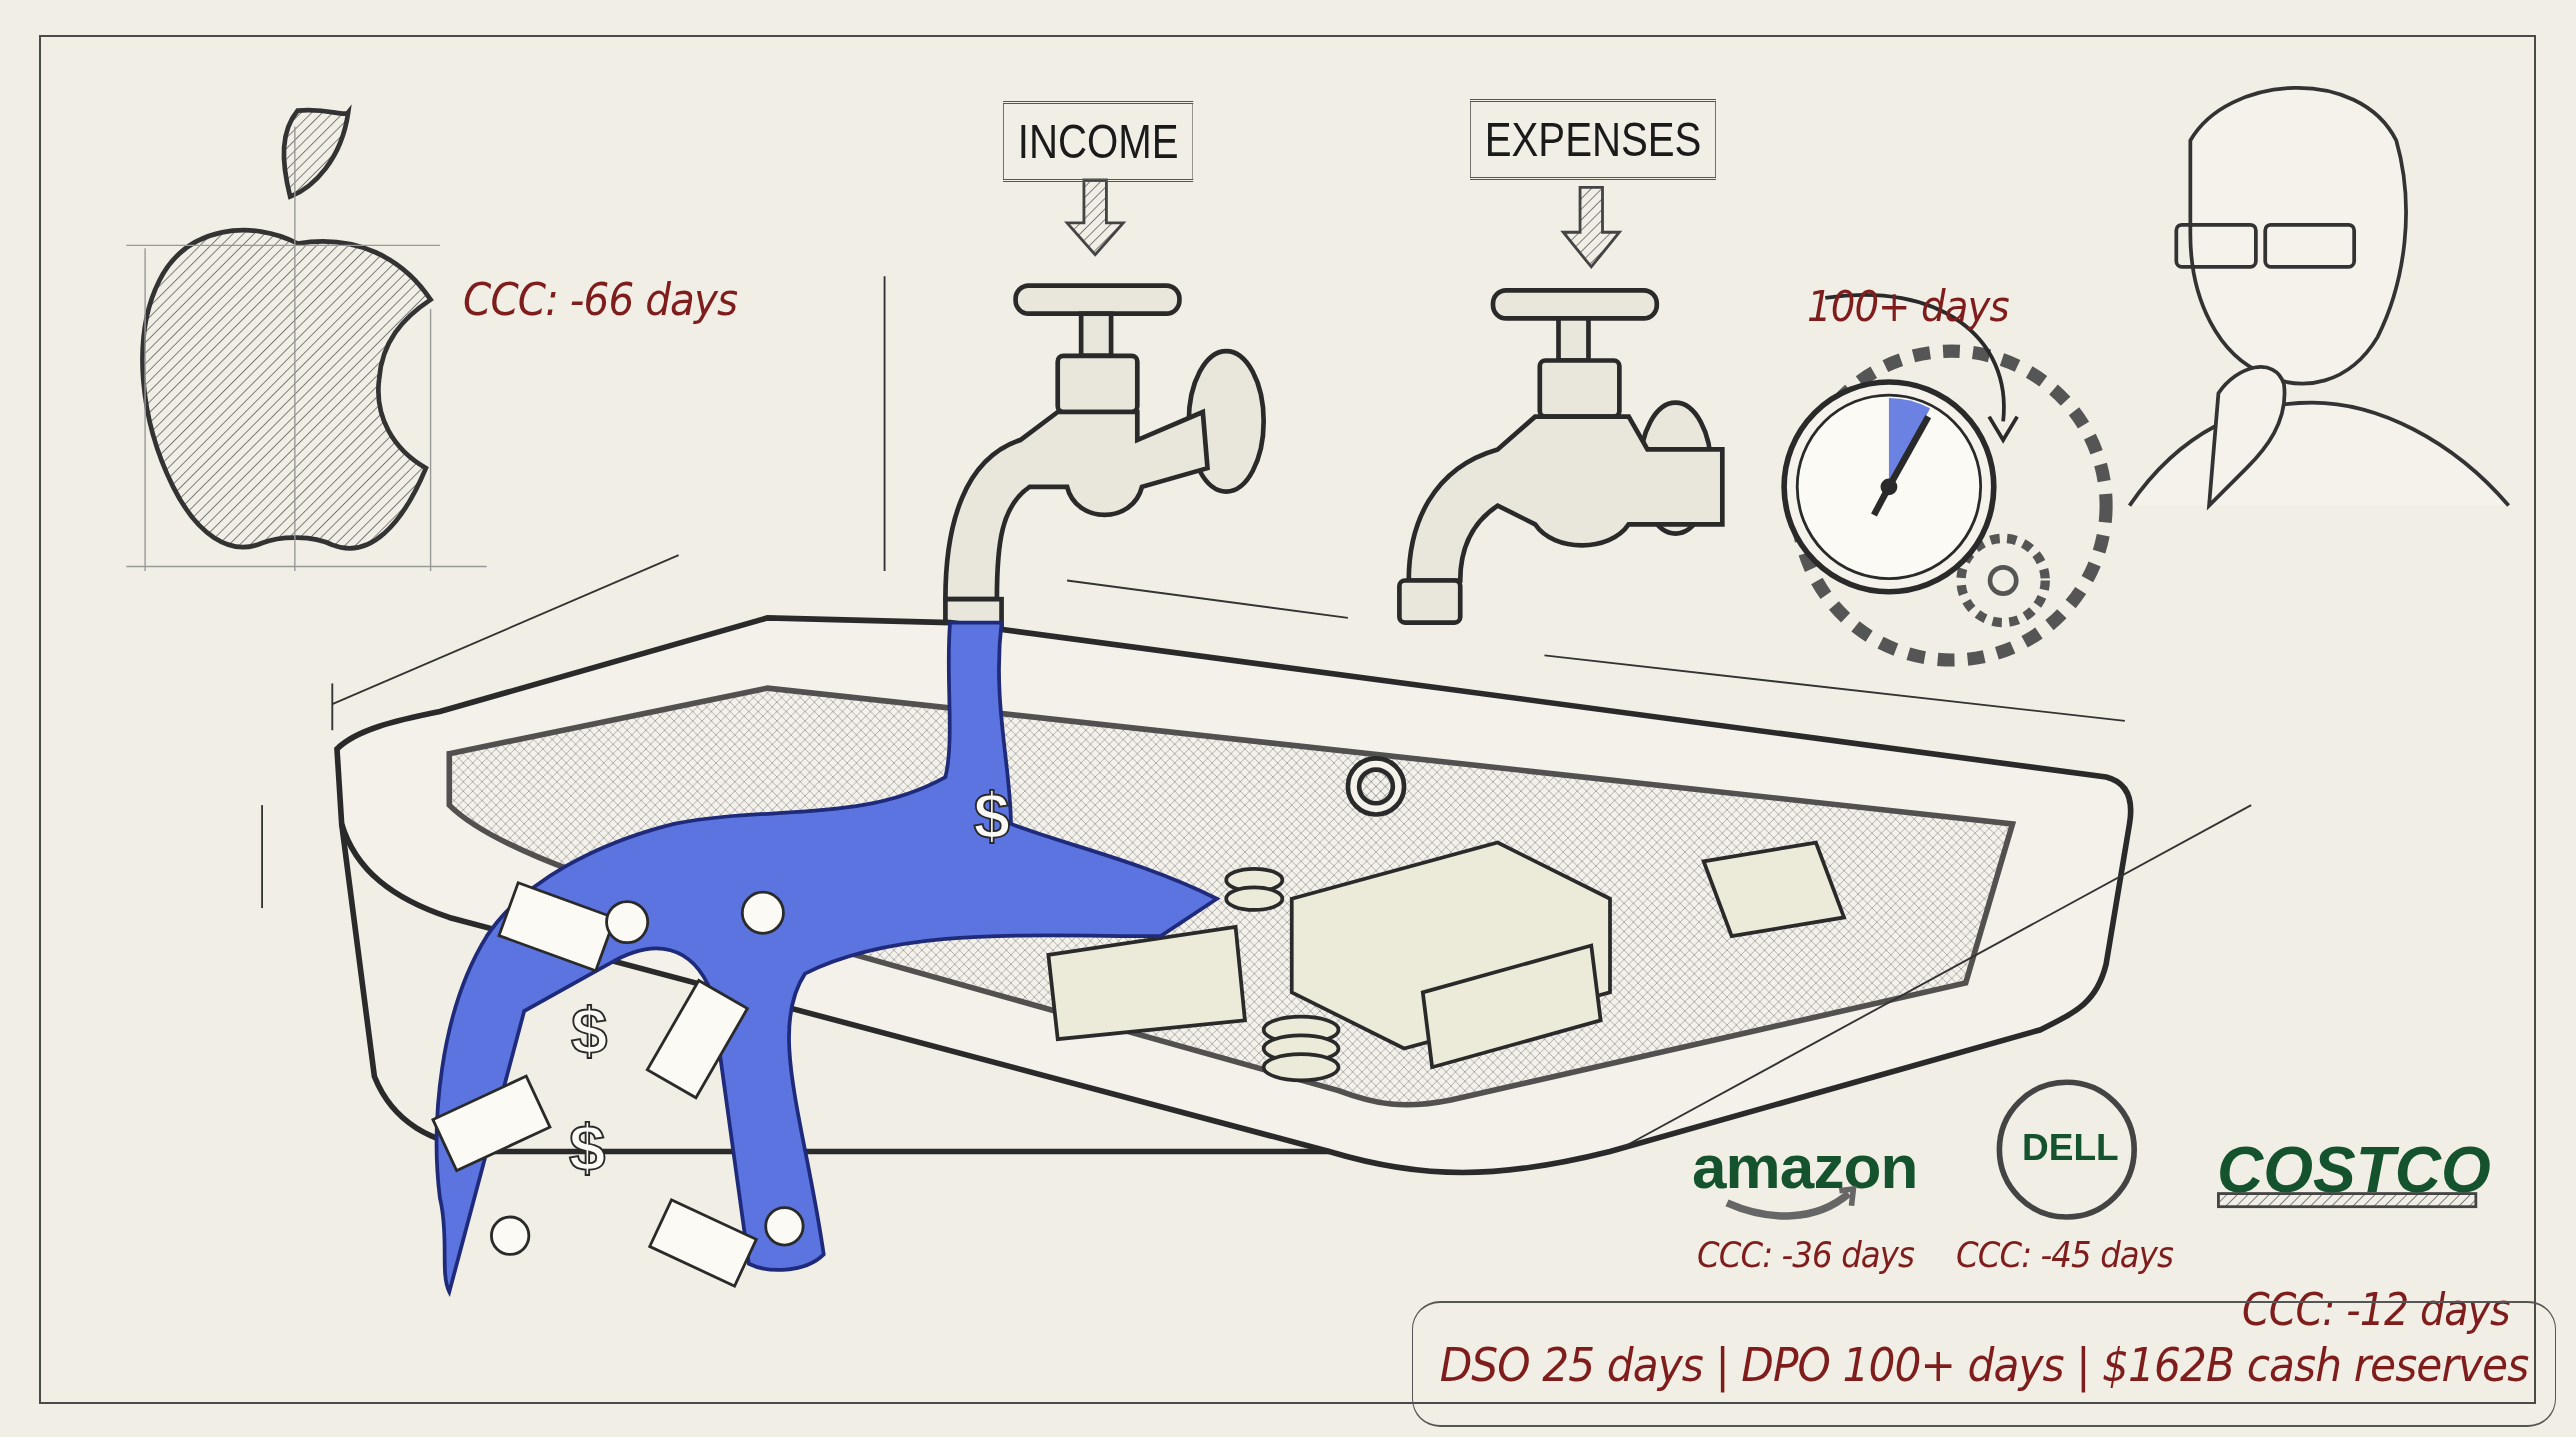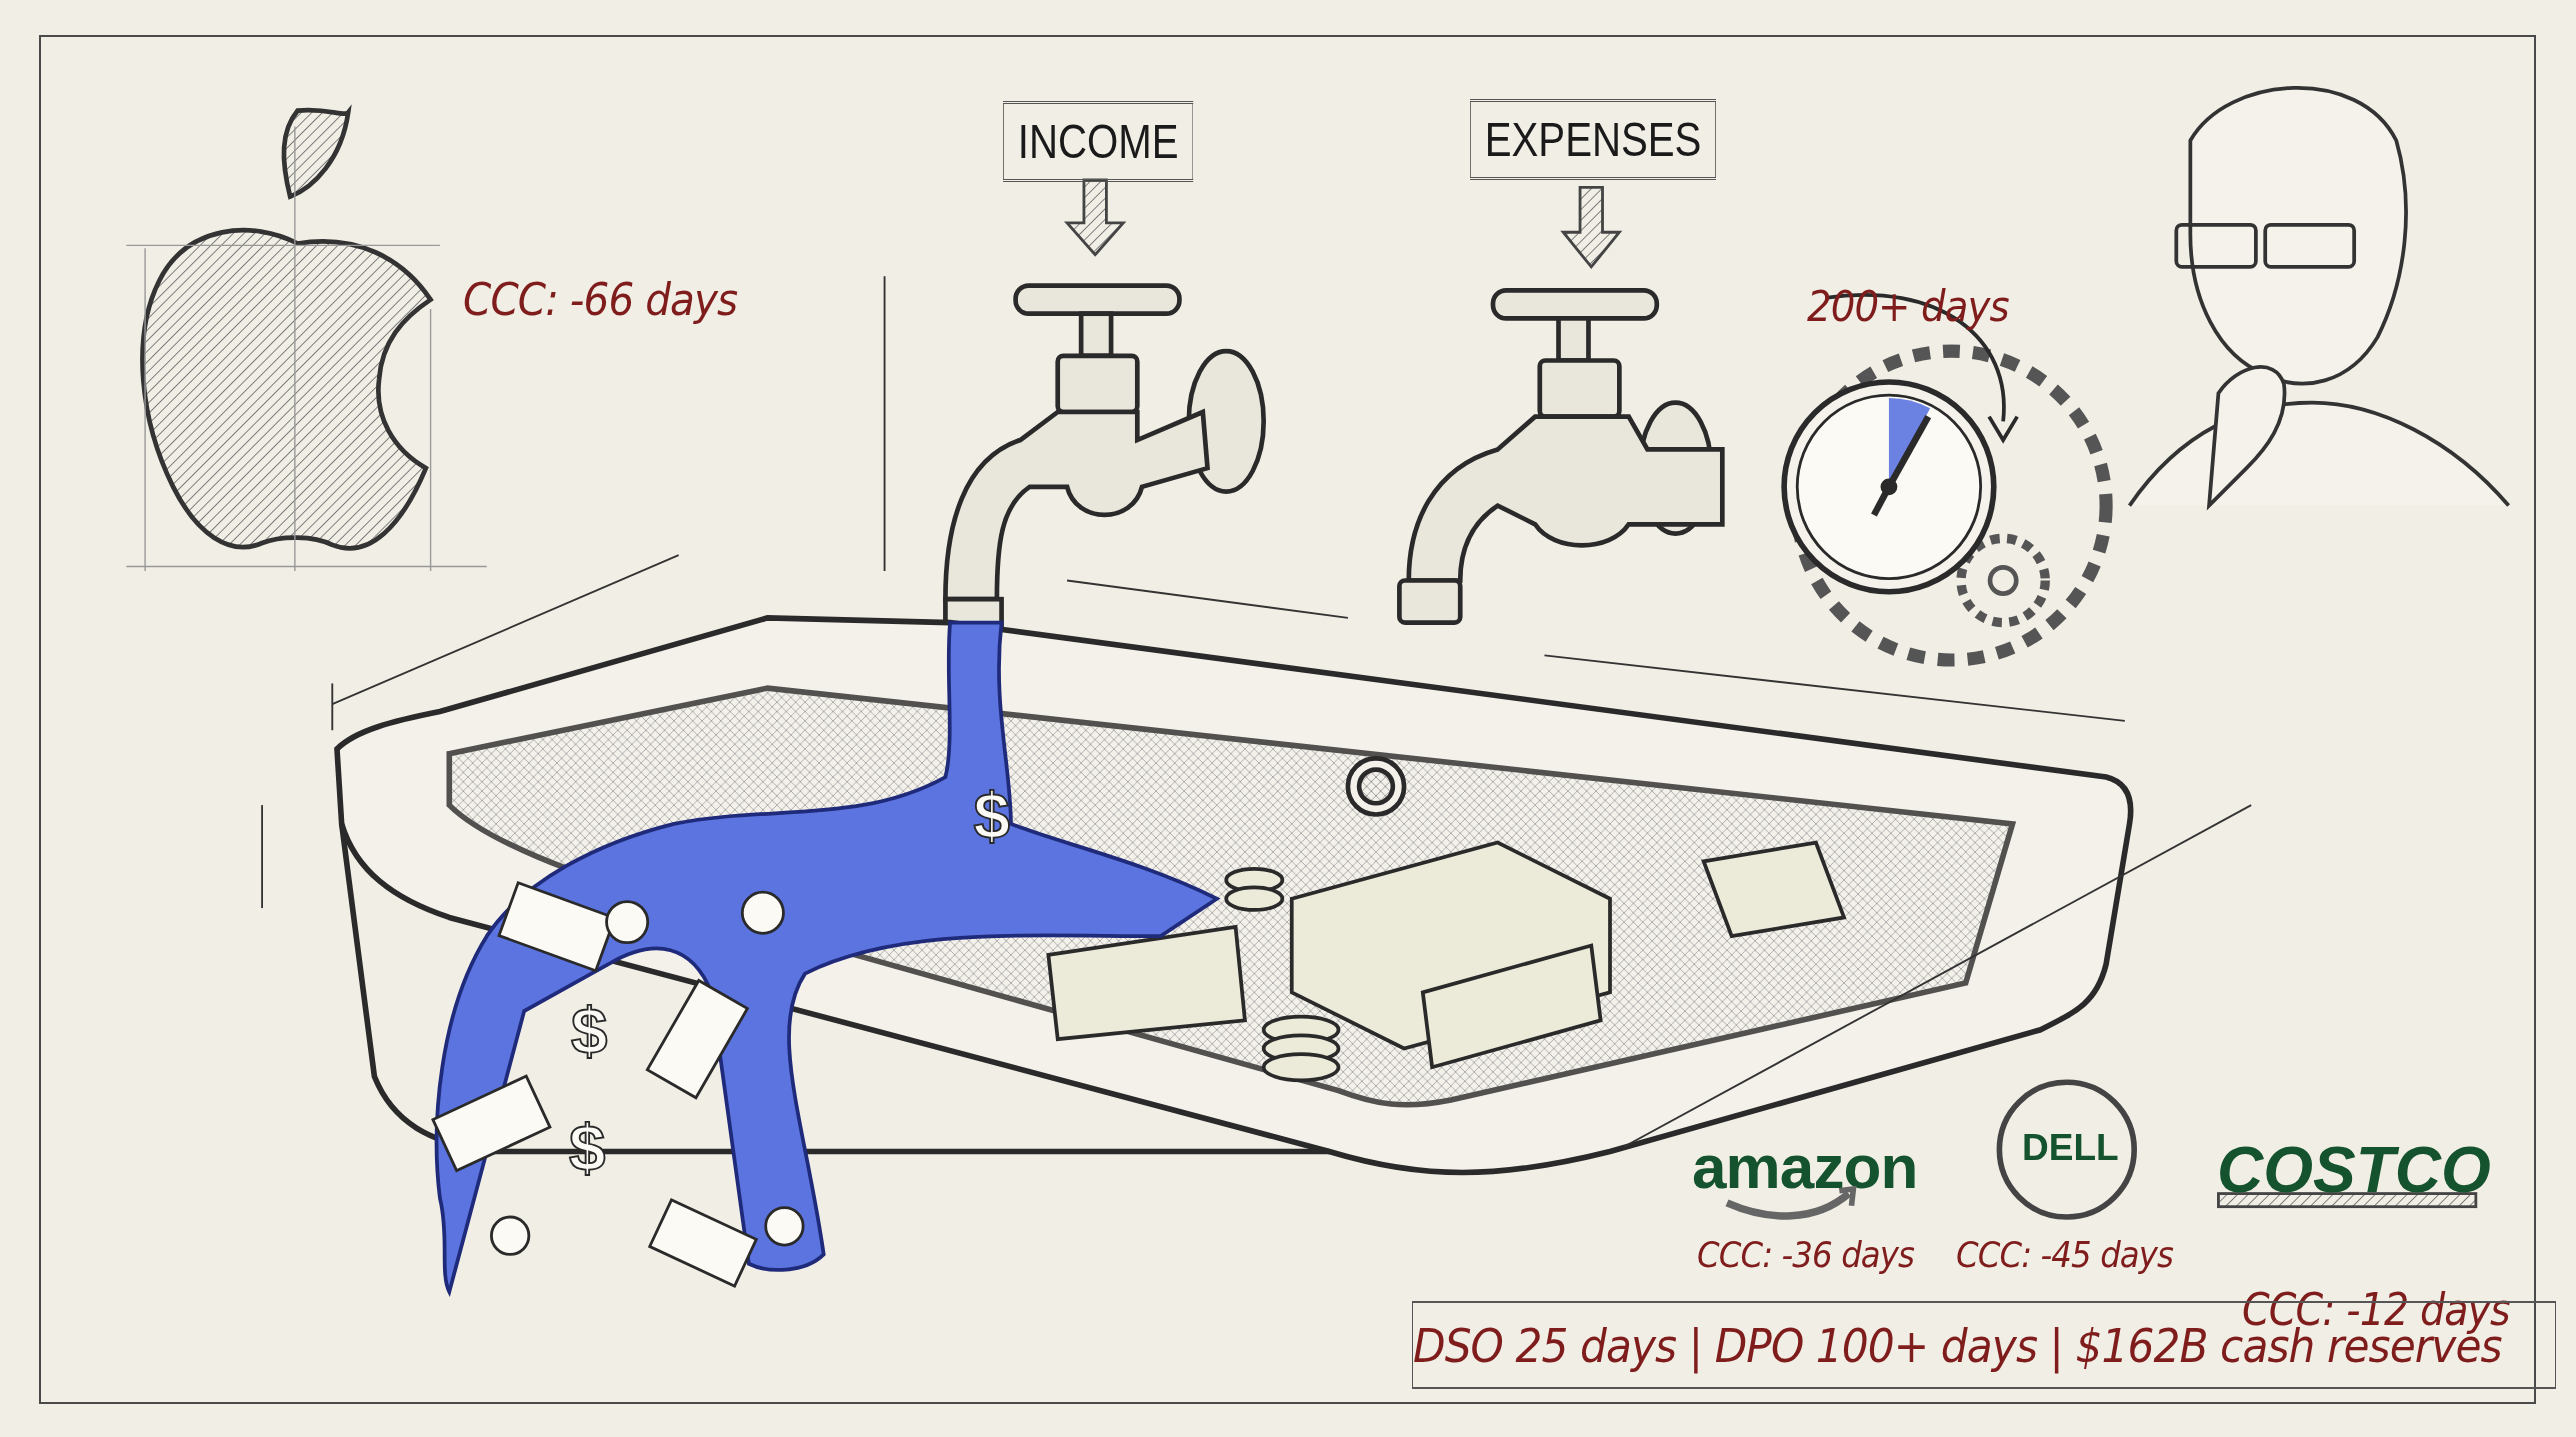--- a/index.html
+++ b/index.html
@@ -3,21 +3,21 @@
 <meta charset="utf-8">
 <style>
   html,body{margin:0;padding:0;}
   body{width:2576px;height:1438px;background:#f1eee5;position:relative;overflow:hidden;font-family:"DejaVu Sans",sans-serif;color:#1d1d1d;}
   .frame{position:absolute;left:39px;top:35px;width:2497px;height:1369px;border:2.8px solid #4a4a4a;box-sizing:border-box;}
   .abs{position:absolute;}
   .hand{font-family:"DejaVu Sans Condensed","DejaVu Sans",sans-serif;font-style:oblique;letter-spacing:-0.9px;color:#7f1d1d;}
   .label-box{position:absolute;border-top:3.7px double #555;border-bottom:3.7px double #555;border-left:1.9px solid #555;border-right:1.9px solid #555;padding:9.4px 17px;font-family:"Liberation Sans",sans-serif;font-size:49px;color:#1a1a1a;transform:scaleX(0.82);transform-origin:left center;background:transparent;}
   svg{position:absolute;left:0;top:0;}
   .logo-text{font-family:"Liberation Sans",sans-serif;font-weight:bold;color:#14532d;}
-  .caption-box{position:absolute;left:1412px;top:1301px;width:1144px;height:88px;border-top:2.8px solid #555;border-bottom:2.8px solid #555;border-left:1.9px solid #555;border-right:1.9px solid #555;box-sizing:border-box;display:flex;align-items:center;}
+  .caption-box{position:absolute;left:1412px;top:1301px;width:1144px;height:126px;border-top:2.8px solid #555;border-bottom:2.8px solid #555;border-left:1.9px solid #555;border-right:1.9px solid #555;box-sizing:border-box;display:flex;align-items:center;justify-content:center;border-radius:28px;}
 </style>
 </head>
 <body>
 
 <div class="frame"></div>
 
 <svg width="2576" height="1438" viewBox="0 0 2752 1536">
   <defs>
     <pattern id="hatch" width="8" height="8" patternUnits="userSpaceOnUse" patternTransform="rotate(45)">
       <line x1="0" y1="0" x2="0" y2="8" stroke="#777" stroke-width="2"></line>
@@ -130,21 +130,21 @@
     <line x1="1735" y1="1225" x2="2405" y2="860"></line>
     <line x1="1140" y1="620" x2="1440" y2="660"></line>
   </g>
 </svg>
 
 <div class="label-box" style="left:1003px;top:101px;">INCOME</div>
 <div class="label-box" style="left:1470px;top:99px;">EXPENSES</div>
 
 <div class="abs hand" style="left:463px;top:273px;font-size:45px;">CCC: -66 days</div>
 
-<div class="abs hand" style="left:1807px;top:281px;font-size:43px;">200+ days</div>
+<div class="abs hand" style="left:1807px;top:281px;font-size:43px;">100+ days</div>
 
 <svg width="2576" height="1438" style="pointer-events:none" viewBox="0 0 2752 1536">
   <g stroke="#333" stroke-width="4" fill="#f4f2ea">
     <path d="M2340 150 C 2380 80 2520 70 2560 150 C 2580 220 2570 300 2540 360 C 2510 410 2460 420 2420 400 C 2370 380 2340 320 2340 250 Z"></path>
     <rect x="2325" y="240" width="85" height="45" rx="6" fill="none"></rect>
     <rect x="2420" y="240" width="95" height="45" rx="6" fill="none"></rect>
     <path d="M2275 540 C 2330 460 2400 430 2470 430 C 2540 430 2620 470 2680 540"></path>
     <path d="M2370 420 C 2390 390 2430 380 2440 410 C 2445 450 2420 480 2400 500 L 2360 540 Z"></path>
   </g>
 </svg>

